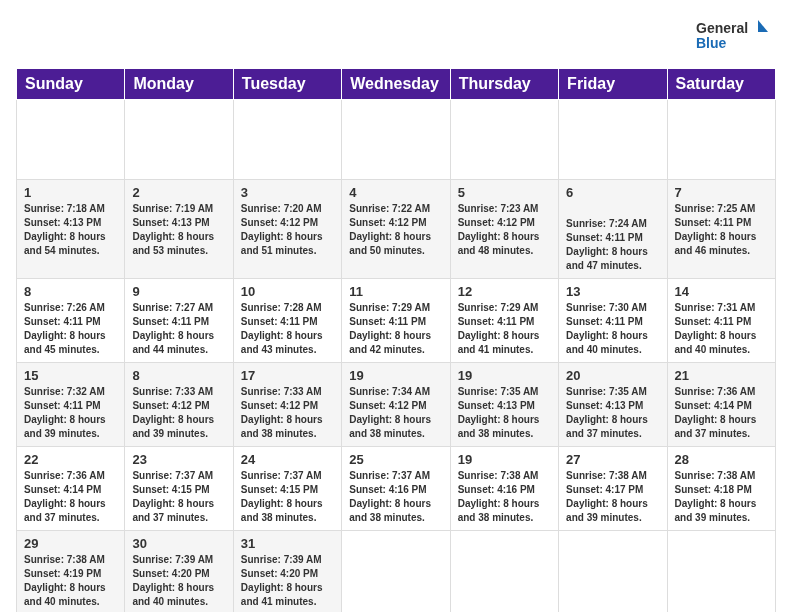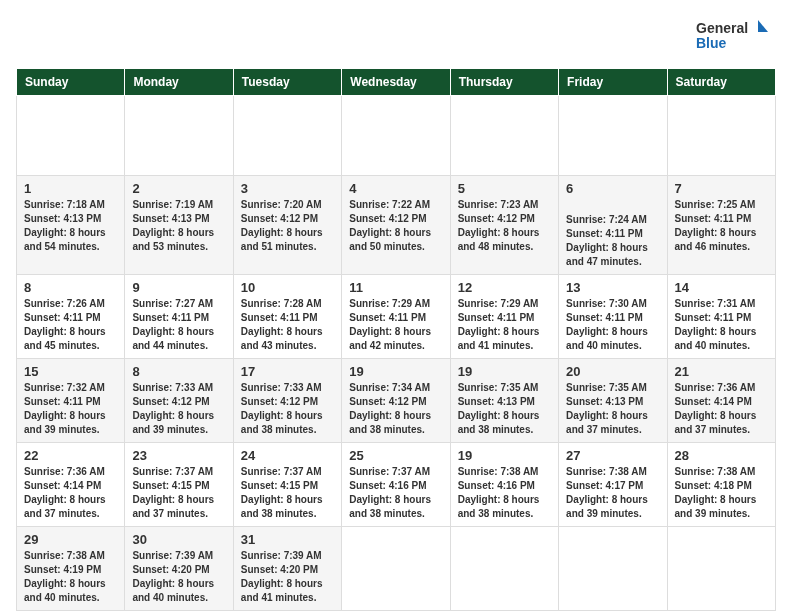--- a/index.html
+++ b/index.html
@@ -30,25 +30,25 @@
     .location {
       font-size: 16px;
       color: #555;
     }
     table {
       width: 100%;
       border-collapse: collapse;
       table-layout: fixed;
     }
     thead tr th {
-      background: #14532d;
+      background: #4c1d95;
       color: #fff;
       text-align: left;
       padding: 6px 8px;
-      font-size: 12px;
+      font-size: 16px;
       font-weight: bold;
       border: 1px solid #fff;
     }
     tbody tr td {
       vertical-align: top;
       padding: 5px 7px;
       font-size: 10.5px;
       color: #333;
       border: 1px solid #ddd;
       background: #fff;

